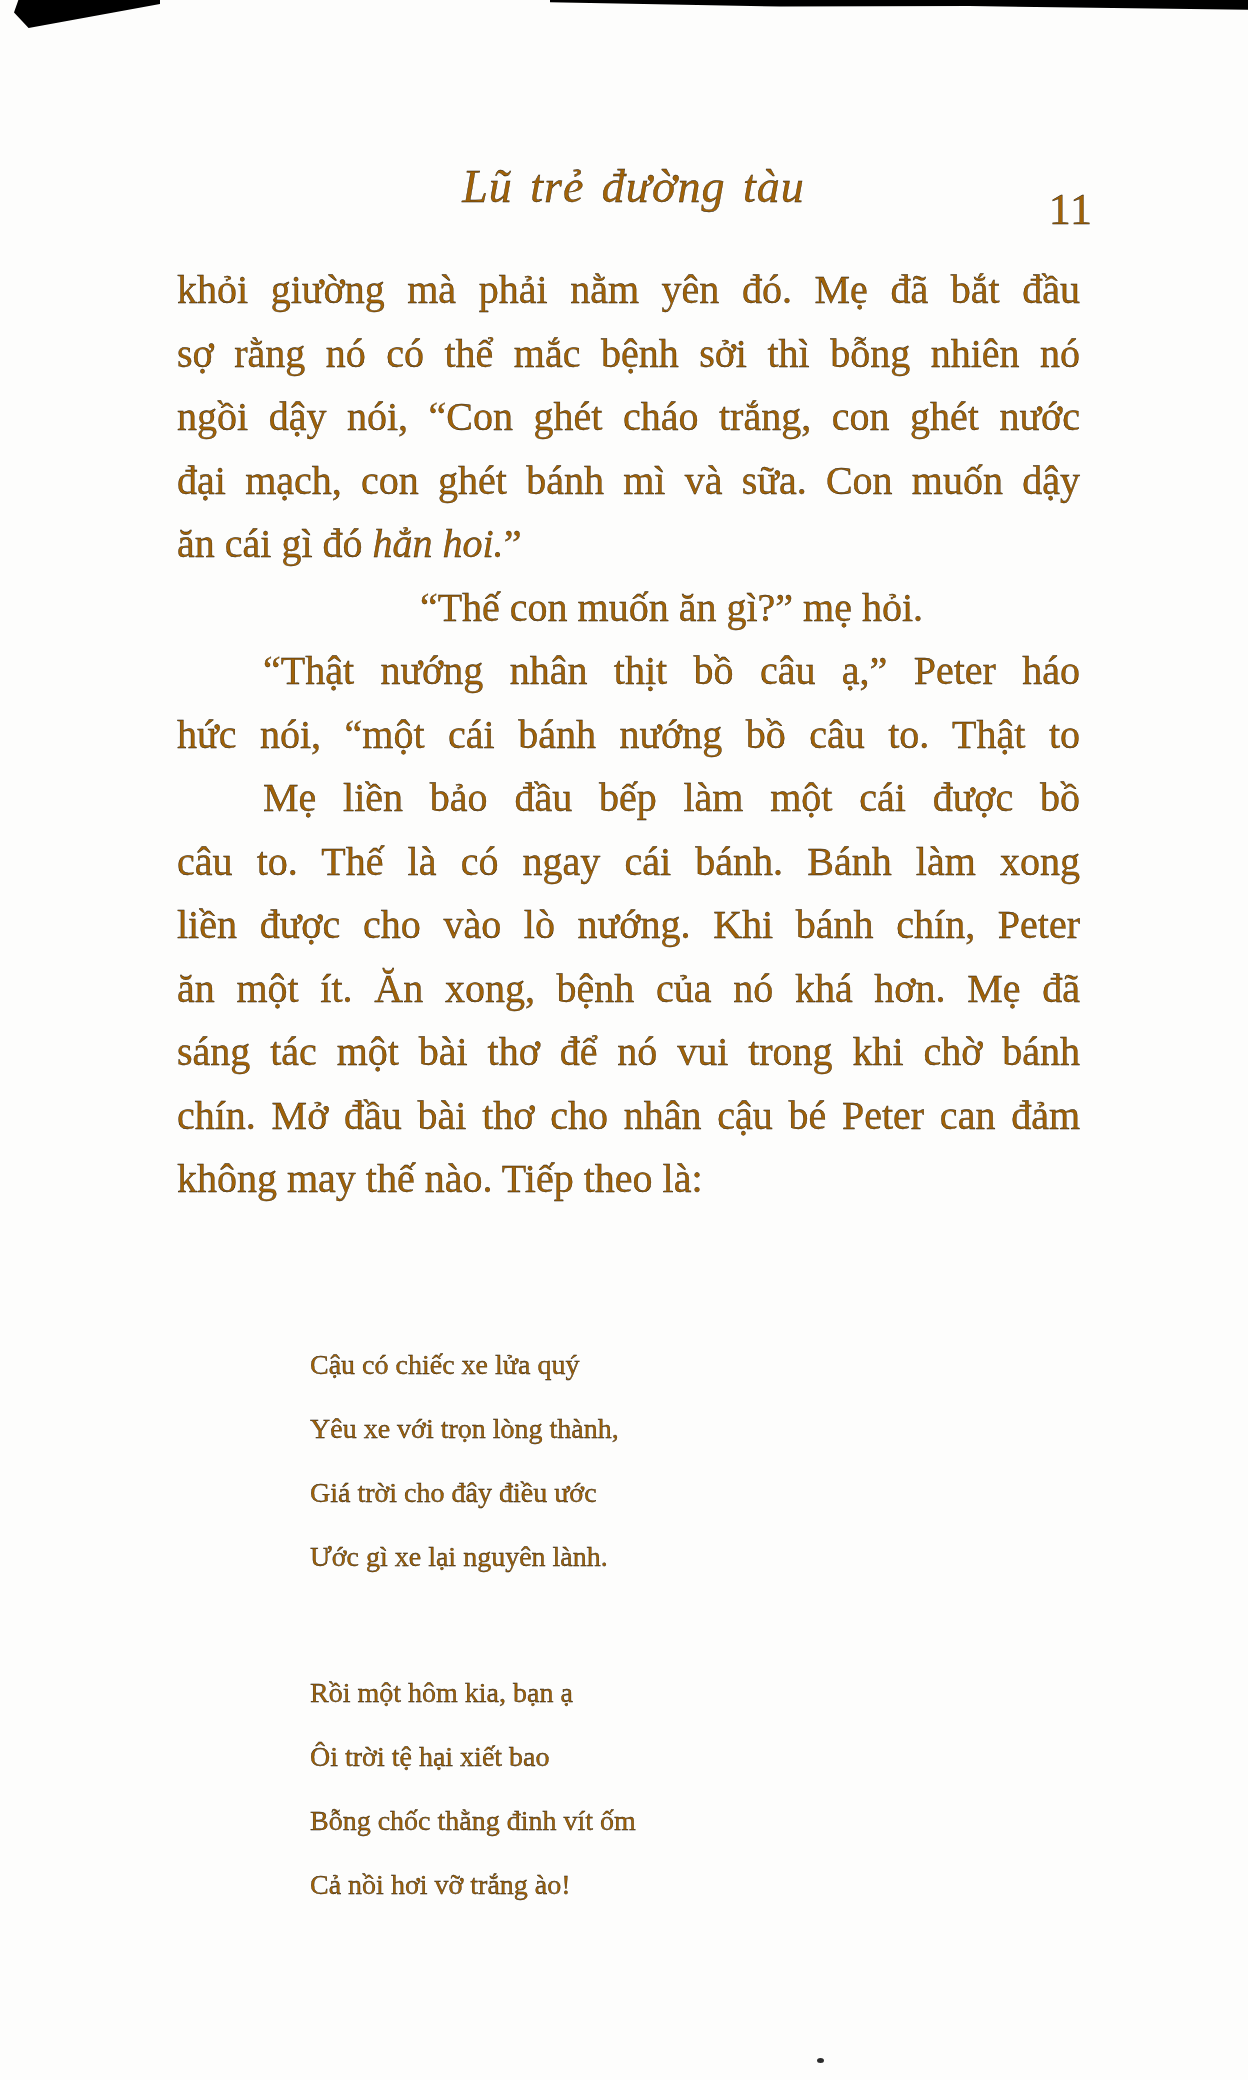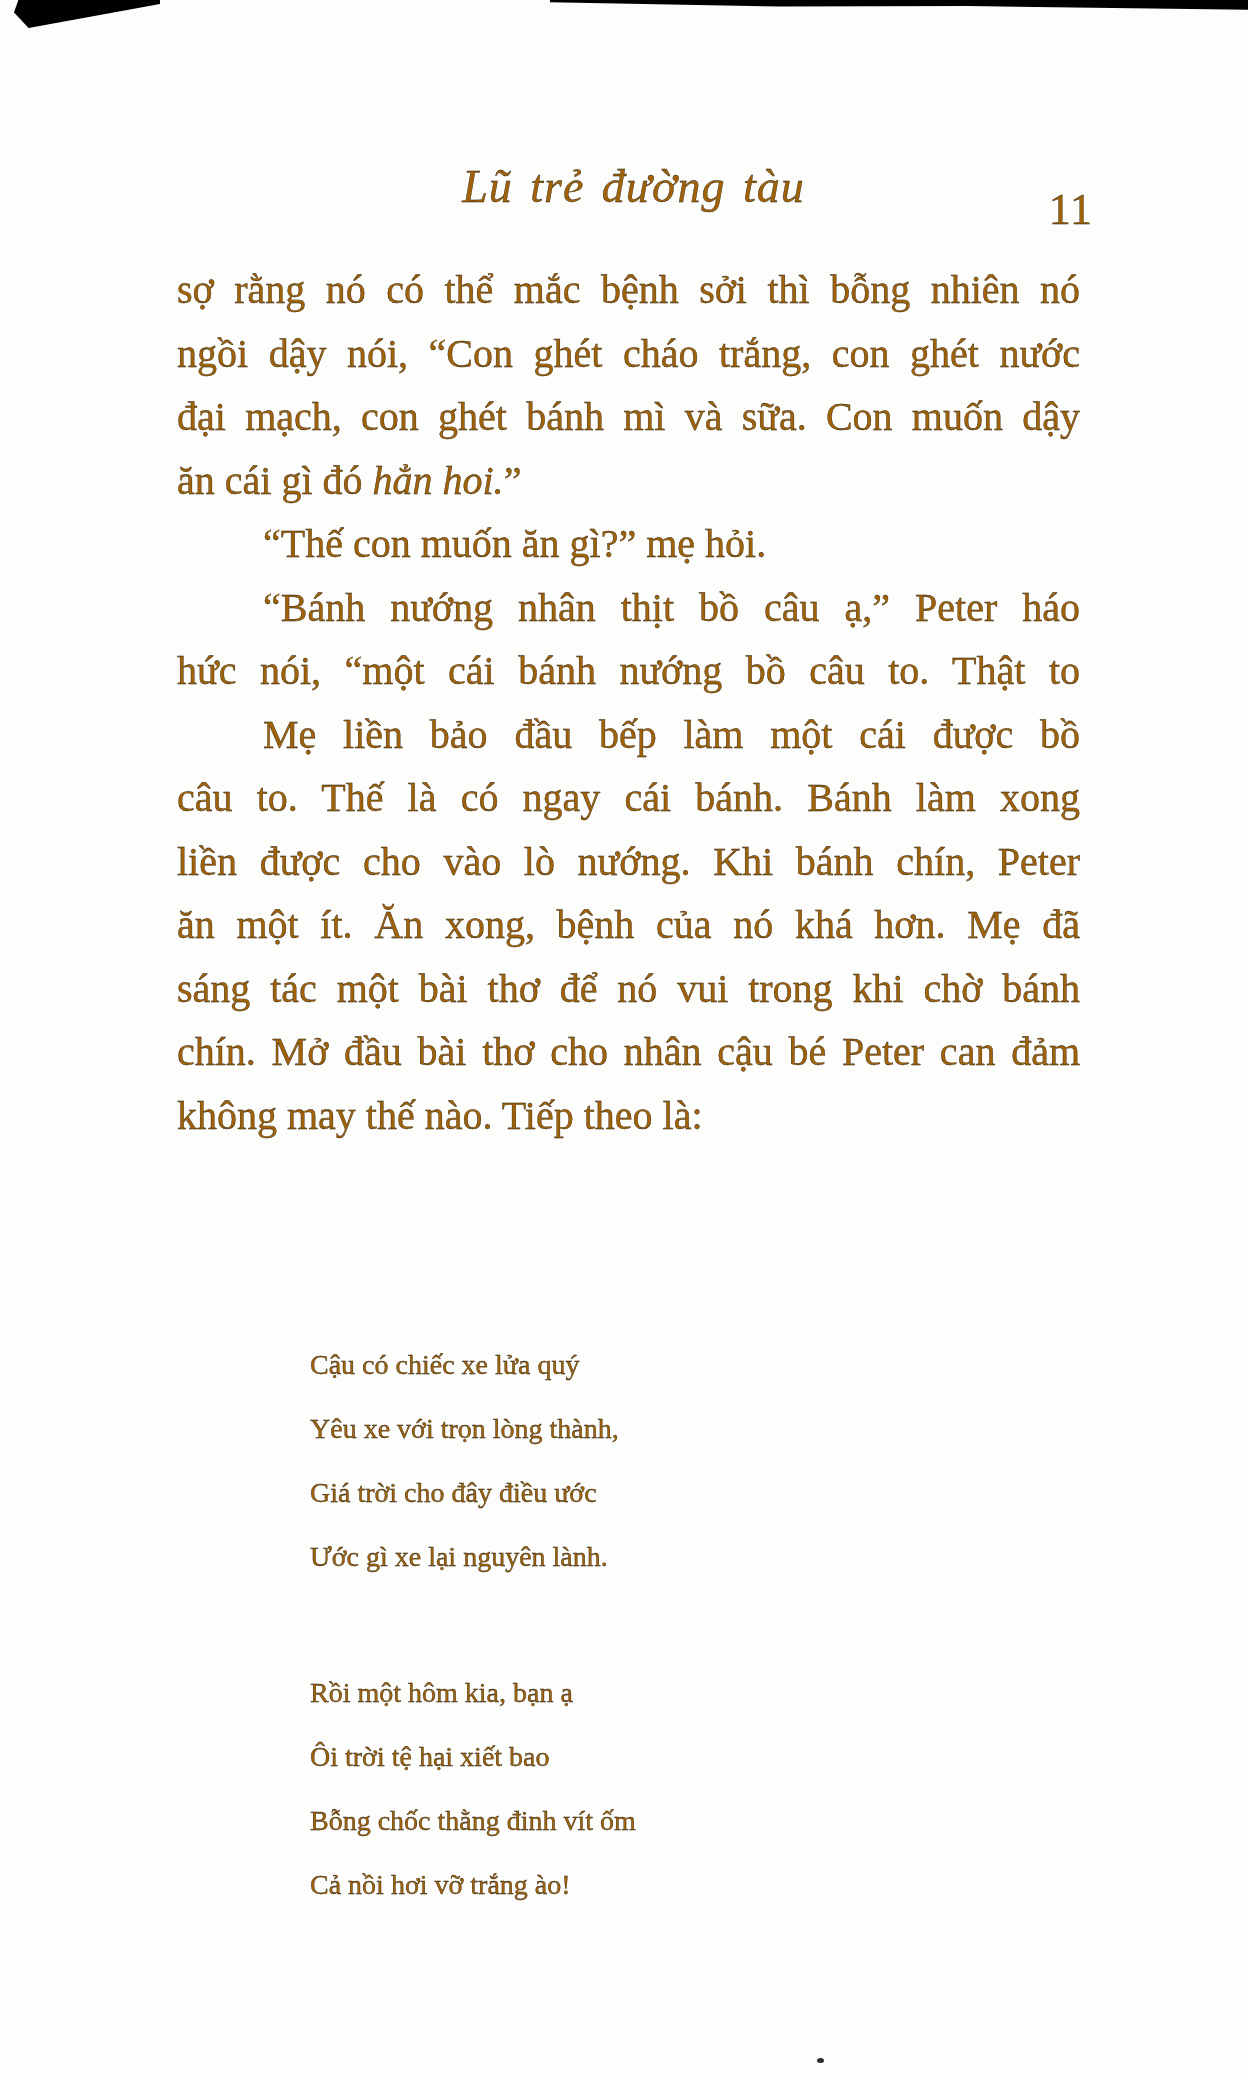--- a/index.html
+++ b/index.html
@@ -46,21 +46,21 @@
     letter-spacing: 1px;
   }
 
   
   .body-block {
     position: absolute; left: 177px; top: 258px; width: 903px;
     font-size: 40px; line-height: 63.5px;
   }
   .line { width: 100%; }
   .just { text-align: justify; text-align-last: justify; text-justify: inter-word; }
-  .ind  { padding-left: 86px; box-sizing: border-box; }
+  .ind  { padding-left: 86px; box-sizing: border-box; text-align: center; }
   .line em { font-style: italic; }
 
   
   .poem {
     position: absolute; left: 310px; width: 800px;
     font-size: 28px; line-height: 64px;
   }
   .stanza-1 { top: 1333px; }
   .stanza-2 { top: 1661px; }
 </style>
@@ -70,26 +70,27 @@
 <div class="page">
 
   <div class="wedge-left"></div>
   <div class="strip-top"></div>
   <div class="speck"></div>
 
   <div class="running-title">Lũ trẻ đường tàu</div>
   <div class="page-number">11</div>
 
   <div class="body-block">
+    <div class="line just">khỏi giường mà phải nằm yên đó. Mẹ đã bắt đầu</div>
     <div class="line just">sợ rằng nó có thể mắc bệnh sởi thì bỗng nhiên nó</div>
     <div class="line just">ngồi dậy nói, “Con ghét cháo trắng, con ghét nước</div>
     <div class="line just">đại mạch, con ghét bánh mì và sữa. Con muốn dậy</div>
     <div class="line"><span>ăn cái gì đó </span><em>hẳn hoi.</em><span>”</span></div>
     <div class="line ind">“Thế con muốn ăn gì?” mẹ hỏi.</div>
-    <div class="line ind just">“Bánh nướng nhân thịt bồ câu ạ,” Peter háo</div>
+    <div class="line ind just">“Thật nướng nhân thịt bồ câu ạ,” Peter háo</div>
     <div class="line just">hức nói, “một cái bánh nướng bồ câu to. Thật to</div>
     <div class="line ind just">Mẹ liền bảo đầu bếp làm một cái được bồ</div>
     <div class="line just">câu to. Thế là có ngay cái bánh. Bánh làm xong</div>
     <div class="line just">liền được cho vào lò nướng. Khi bánh chín, Peter</div>
     <div class="line just">ăn một ít. Ăn xong, bệnh của nó khá hơn. Mẹ đã</div>
     <div class="line just">sáng tác một bài thơ để nó vui trong khi chờ bánh</div>
     <div class="line just">chín. Mở đầu bài thơ cho nhân cậu bé Peter can đảm</div>
     <div class="line">không may thế nào. Tiếp theo là:</div>
   </div>
 

